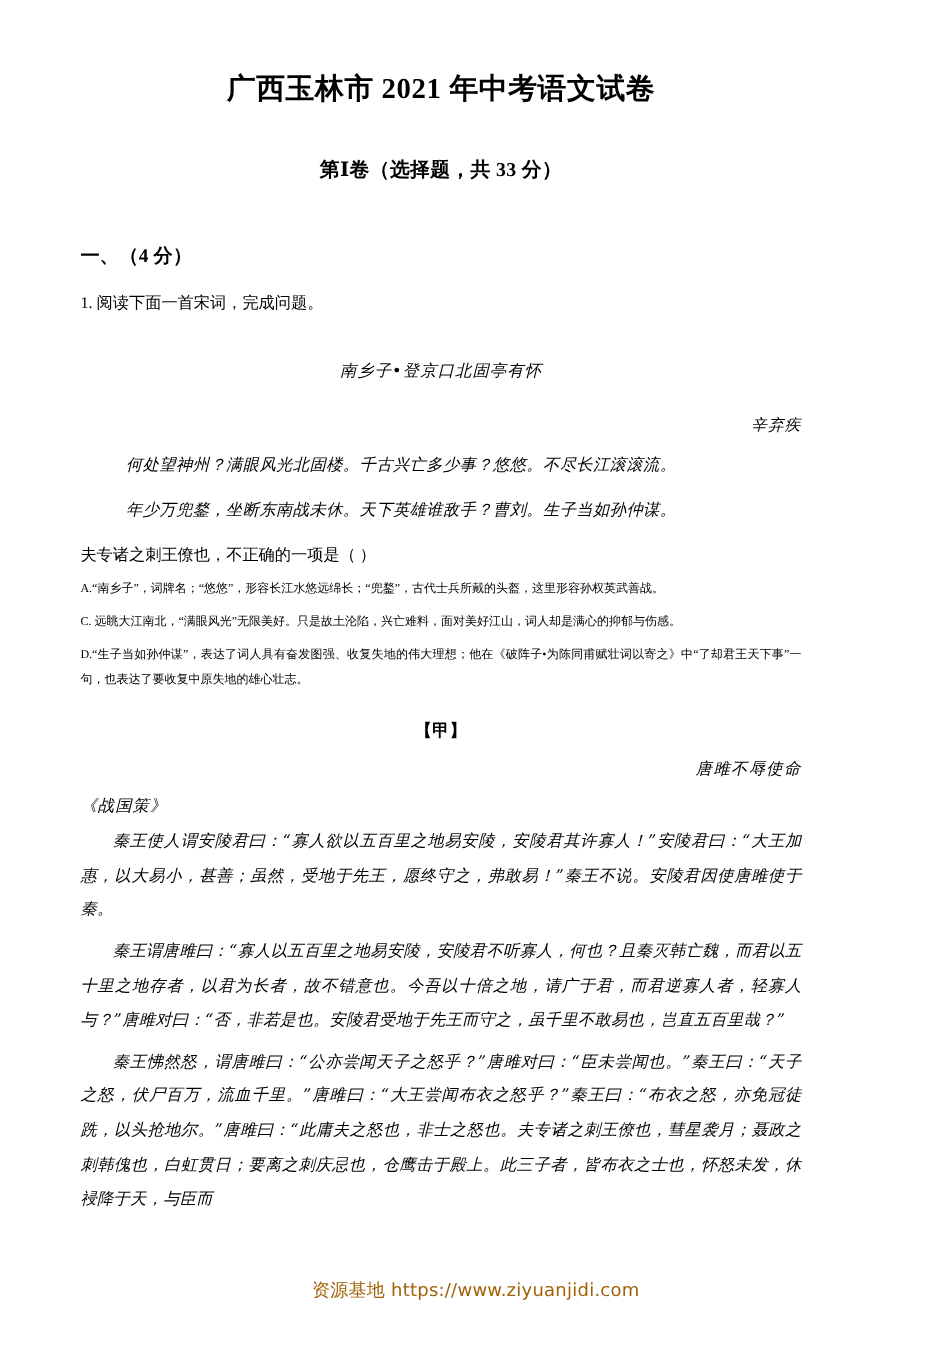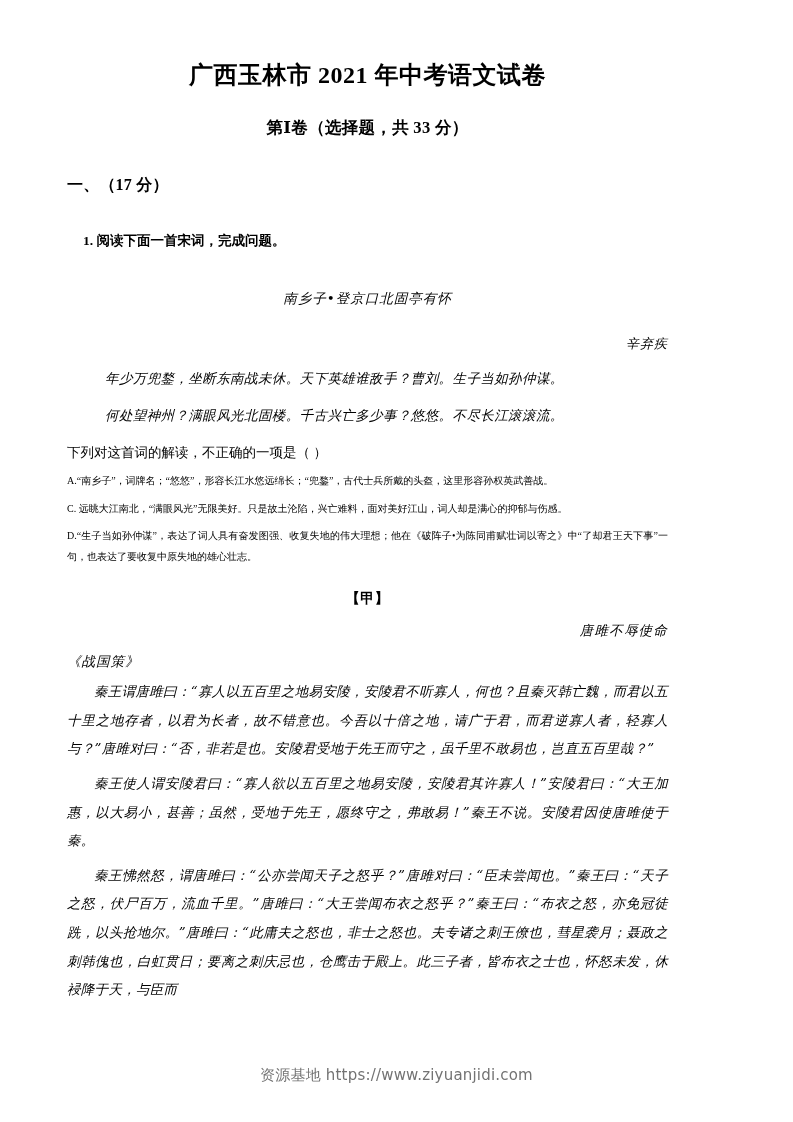--- a/index.html
+++ b/index.html
@@ -35,42 +35,41 @@
     font-weight: bold;
     letter-spacing: 0.5px;
     margin: 0;
     padding-top: 60px;
     line-height: 1.3;
   }
   .paper-part {
     text-align: center;
     font-size: 16.5px;
     font-weight: bold;
-    margin: 2px;
+    margin: 16px;
     padding-top: 24px;
     letter-spacing: 0.3px;
   }
 
   
   .section-heading {
     font-size: 16px;
     font-weight: bold;
     margin: 0;
     padding-top: 34px;
     letter-spacing: 0.2px;
   }
 
   
   .q-stem {
     font-size: 13.5px;
     line-height: 1.55;
-    margin: 16px;
+    margin: 0;
     padding-top: 19px;
     text-align: justify;
-    font-weight: bold;
   }
 
   .opt {
     font-size: 10px;
     line-height: 2.08;
     margin: 0;
     padding-top: 7px;
     text-align: justify;
     text-justify: inter-ideograph;
   }
@@ -148,62 +147,62 @@
 
   
   .watermark {
     position: absolute;
     left: 0;
     top: 1066px;
     width: 793px;
     text-align: center;
     font-family: "DejaVu Sans", "Liberation Sans", sans-serif;
     font-size: 15px;
-    color: #737373;
+    color: #a16207;
     letter-spacing: 0.2px;
     white-space: nowrap;
   }
 </style>
 </head>
 <body>
 
 <div class="page">
 
   <h1 class="doc-title">广西玉林市 2021 年中考语文试卷</h1>
 
   <div class="paper-part">第Ⅰ卷（选择题，共 33 分）</div>
 
-  <div class="section-heading">一、（17 分）</div>
+  <div class="section-heading">一、（4 分）</div>
 
   <div class="q-stem">1. 阅读下面一首宋词，完成问题。</div>
 
   <div class="poem-title kai">南乡子•登京口北固亭有怀</div>
 
   <div class="poem-author kai">辛弃疾</div>
 
+  <div class="poem-line kai">何处望神州？满眼风光北固楼。千古兴亡多少事？悠悠。不尽长江滚滚流。</div>
+
   <div class="poem-line kai">年少万兜鍪，坐断东南战未休。天下英雄谁敌手？曹刘。生子当如孙仲谋。</div>
 
-  <div class="poem-line kai">何处望神州？满眼风光北固楼。千古兴亡多少事？悠悠。不尽长江滚滚流。</div>
-
-  <div class="prompt-line">下列对这首词的解读，不正确的一项是（    ）</div>
+  <div class="prompt-line">夫专诸之刺王僚也，不正确的一项是（    ）</div>
 
   <div class="opt">A.“南乡子”，词牌名；“悠悠”，形容长江水悠远绵长；“兜鍪”，古代士兵所戴的头盔，这里形容孙权英武善战。</div>
 
 
   <div class="opt">C. 远眺大江南北，“满眼风光”无限美好。只是故土沦陷，兴亡难料，面对美好江山，词人却是满心的抑郁与伤感。</div>
 
   <div class="opt">D.“生子当如孙仲谋”，表达了词人具有奋发图强、收复失地的伟大理想；他在《破阵子•为陈同甫赋壮词以寄之》中“了却君王天下事”一句，也表达了要收复中原失地的雄心壮志。</div>
 
   <div class="bracket-label">【甲】</div>
 
   <div class="passage-title kai">唐雎不辱使命</div>
 
   <div class="passage-source kai">《战国策》</div>
 
+  <div class="passage-para kai">秦王使人谓安陵君曰：“寡人欲以五百里之地易安陵，安陵君其许寡人！”安陵君曰：“大王加惠，以大易小，甚善；虽然，受地于先王，愿终守之，弗敢易！”秦王不说。安陵君因使唐雎使于秦。</div>
+
   <div class="passage-para kai">秦王谓唐雎曰：“寡人以五百里之地易安陵，安陵君不听寡人，何也？且秦灭韩亡魏，而君以五十里之地存者，以君为长者，故不错意也。今吾以十倍之地，请广于君，而君逆寡人者，轻寡人与？”唐雎对曰：“否，非若是也。安陵君受地于先王而守之，虽千里不敢易也，岂直五百里哉？”</div>
 
-  <div class="passage-para kai">秦王使人谓安陵君曰：“寡人欲以五百里之地易安陵，安陵君其许寡人！”安陵君曰：“大王加惠，以大易小，甚善；虽然，受地于先王，愿终守之，弗敢易！”秦王不说。安陵君因使唐雎使于秦。</div>
-
   <div class="passage-para kai">秦王怫然怒，谓唐雎曰：“公亦尝闻天子之怒乎？”唐雎对曰：“臣未尝闻也。”秦王曰：“天子之怒，伏尸百万，流血千里。”唐雎曰：“大王尝闻布衣之怒乎？”秦王曰：“布衣之怒，亦免冠徒跣，以头抢地尔。”唐雎曰：“此庸夫之怒也，非士之怒也。夫专诸之刺王僚也，彗星袭月；聂政之刺韩傀也，白虹贯日；要离之刺庆忌也，仓鹰击于殿上。此三子者，皆布衣之士也，怀怒未发，休祲降于天，与臣而</div>
 
 </div>
 
 <div class="watermark">资源基地 https://www.ziyuanjidi.com</div>
 
 </body></html>

